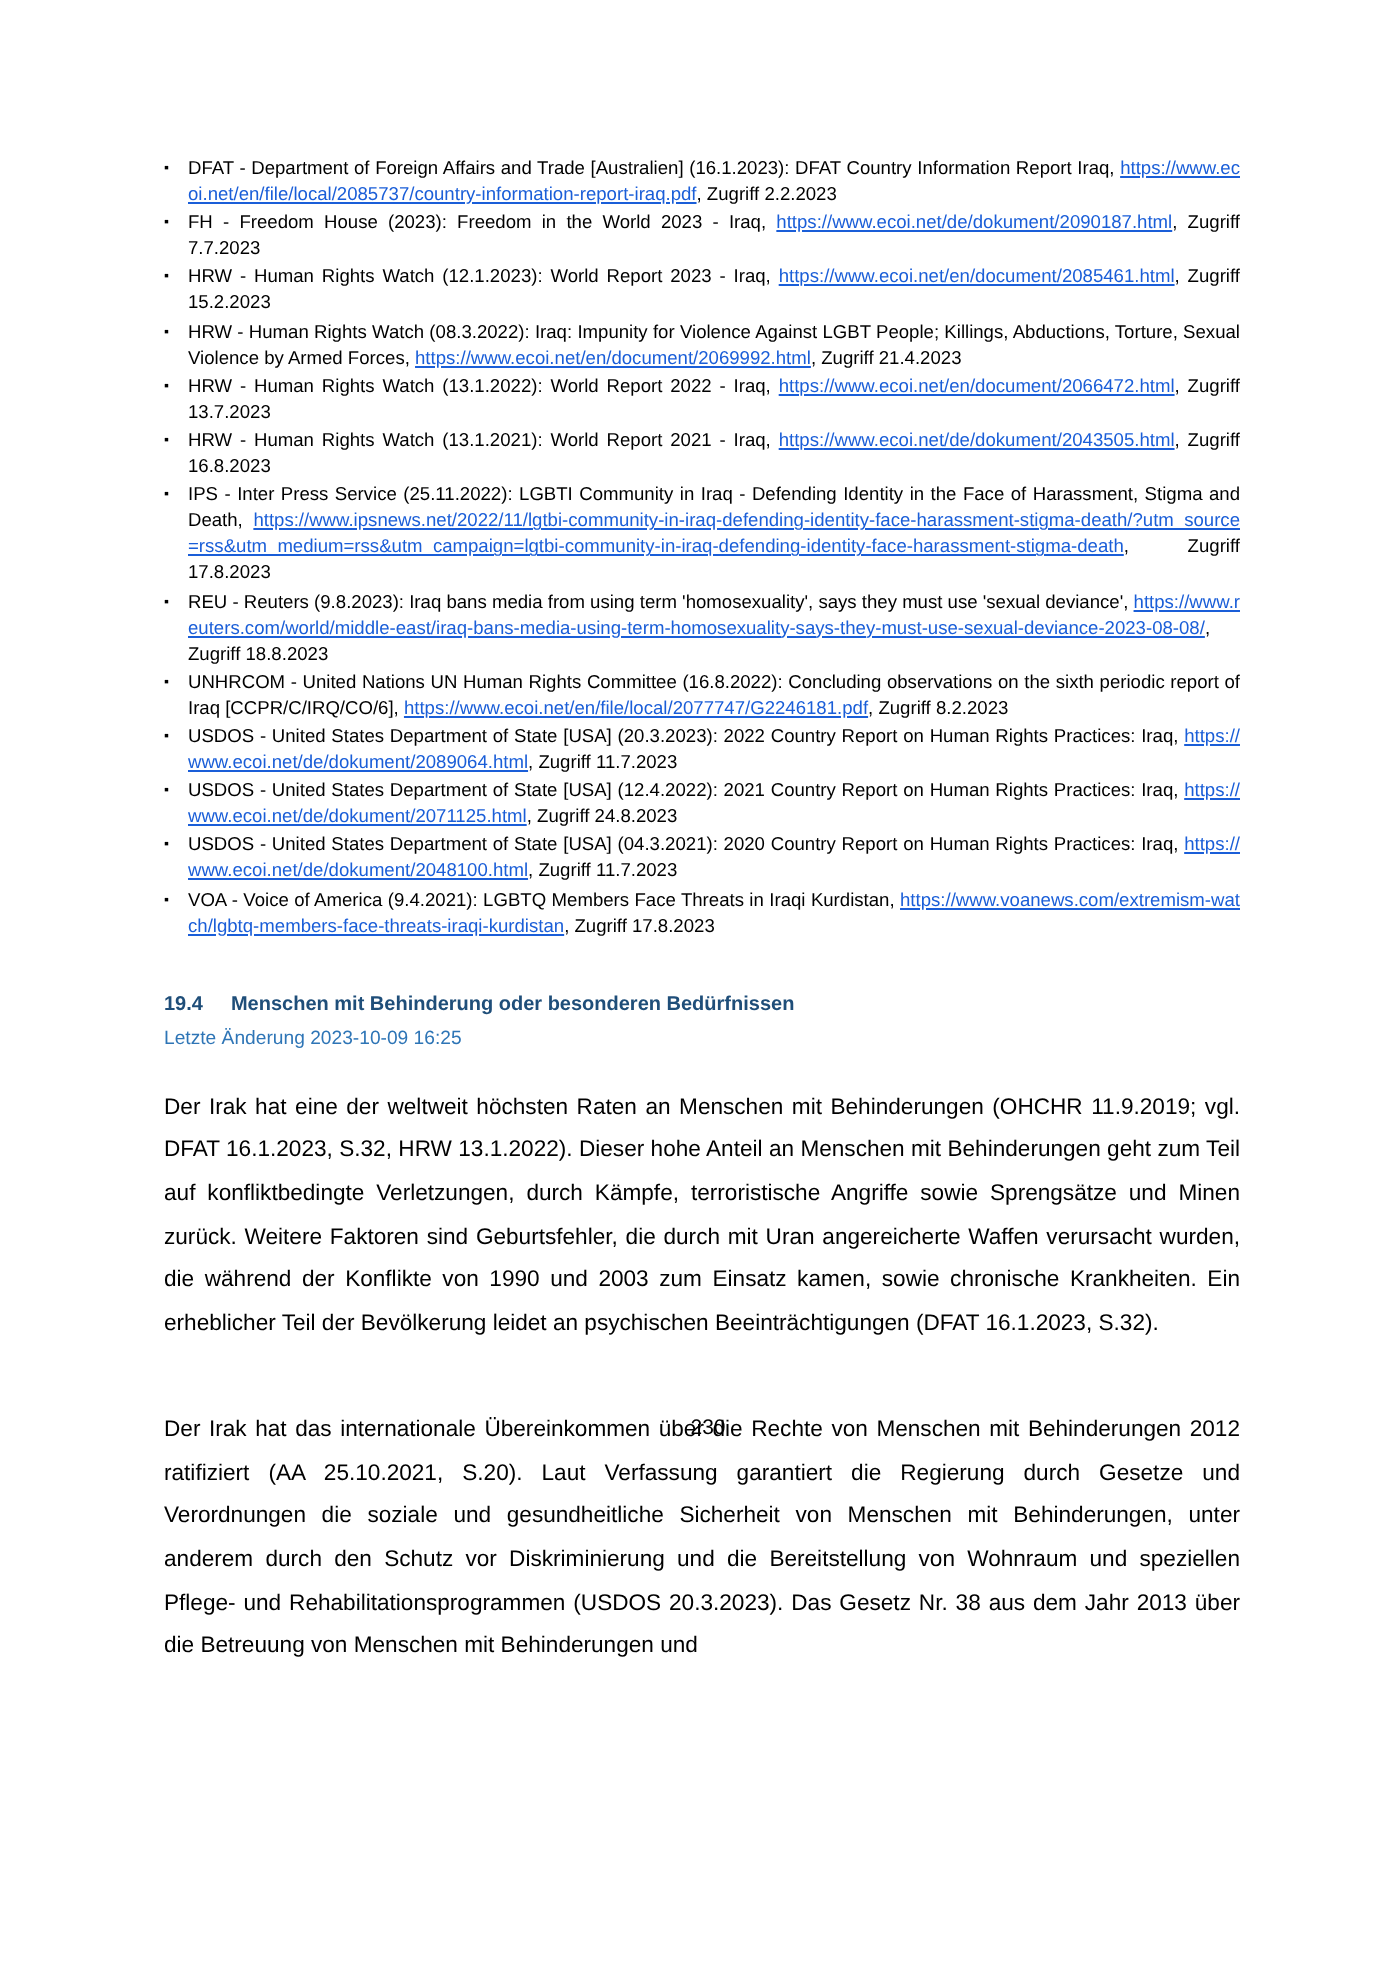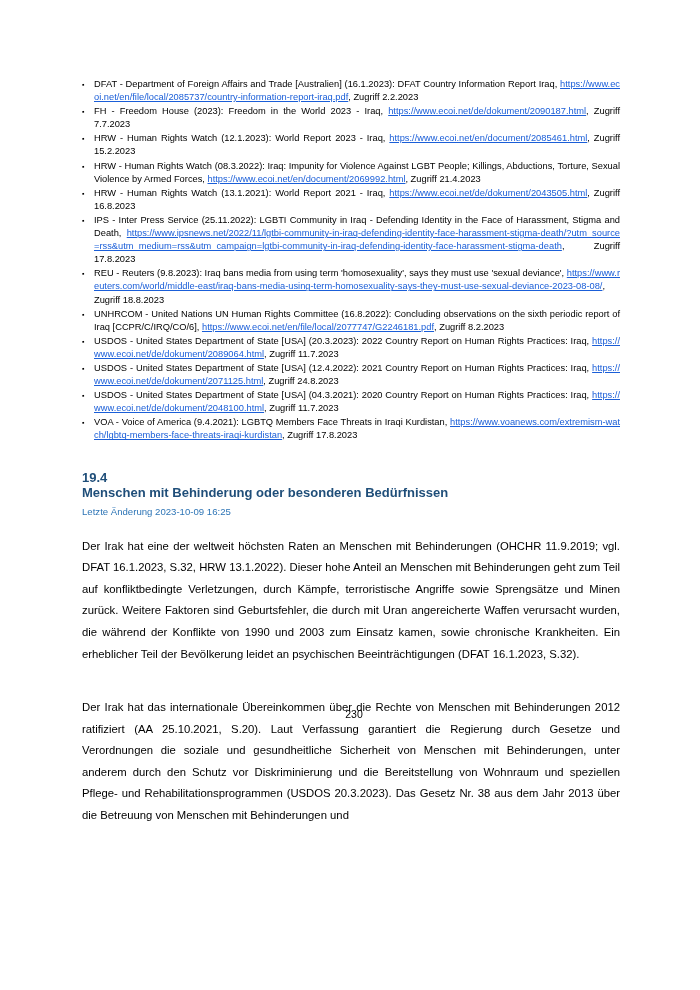--- a/index.html
+++ b/index.html
@@ -48,26 +48,25 @@
     text-decoration: underline;
     word-break: break-all;
   }
   .blk {
     color: #000;
   }
 
   
   .section-head {
     margin-top: 27px;
-    font-size: 13px;
+    font-size: 10px;
     font-weight: bold;
     color: #1f4e79;
     display: flex;
-    gap: 0;
-    flex-direction: column;
+    gap: 14px;
   }
   .section-num { white-space: nowrap; }
   .section-sub {
     margin-top: 6px;
     font-size: 9.6px;
     color: #2e75b6;
   }
 
   
   .para {
@@ -95,20 +94,21 @@
 </head>
 <body>
 
 <div class="page">
 
   <ul class="bib-list" id="bib-list">
       <li class="bib-item"><span class="bullet">▪</span><span class="blk">DFAT - Department of Foreign Affairs and Trade [Australien] (16.1.2023): DFAT Country Information Report Iraq, </span><span class="lnk">https://www.ecoi.net/en/file/local/2085737/country-information-report-iraq.pdf</span><span class="blk">, Zugriff 2.2.2023</span></li>
       <li class="bib-item"><span class="bullet">▪</span><span class="blk">FH - Freedom House (2023): Freedom in the World 2023 - Iraq, </span><span class="lnk">https://www.ecoi.net/de/dokument/2090187.html</span><span class="blk">, Zugriff 7.7.2023</span></li>
       <li class="bib-item"><span class="bullet">▪</span><span class="blk">HRW - Human Rights Watch (12.1.2023): World Report 2023 - Iraq, </span><span class="lnk">https://www.ecoi.net/en/document/2085461.html</span><span class="blk">, Zugriff 15.2.2023</span></li>
       <li class="bib-item"><span class="bullet">▪</span><span class="blk">HRW - Human Rights Watch (08.3.2022): Iraq: Impunity for Violence Against LGBT People; Killings, Abductions, Torture, Sexual Violence by Armed Forces, </span><span class="lnk">https://www.ecoi.net/en/document/2069992.html</span><span class="blk">, Zugriff 21.4.2023</span></li>
+      <li class="bib-item"><span class="bullet">▪</span><span class="blk">HRW - Human Rights Watch (13.1.2022): World Report 2022 - Iraq, </span><span class="lnk">https://www.ecoi.net/en/document/2066472.html</span><span class="blk">, Zugriff 13.7.2023</span></li>
       <li class="bib-item"><span class="bullet">▪</span><span class="blk">HRW - Human Rights Watch (13.1.2021): World Report 2021 - Iraq, </span><span class="lnk">https://www.ecoi.net/de/dokument/2043505.html</span><span class="blk">, Zugriff 16.8.2023</span></li>
       <li class="bib-item"><span class="bullet">▪</span><span class="blk">IPS - Inter Press Service (25.11.2022): LGBTI Community in Iraq - Defending Identity in the Face of Harassment, Stigma and Death, </span><span class="lnk">https://www.ipsnews.net/2022/11/lgtbi-community-in-iraq-defending-identity-face-harassment-stigma-death/?utm_source=rss&amp;utm_medium=rss&amp;utm_campaign=lgtbi-community-in-iraq-defending-identity-face-harassment-stigma-death</span><span class="blk">, Zugriff 17.8.2023</span></li>
       <li class="bib-item"><span class="bullet">▪</span><span class="blk">REU - Reuters (9.8.2023): Iraq bans media from using term 'homosexuality', says they must use 'sexual deviance', </span><span class="lnk">https://www.reuters.com/world/middle-east/iraq-bans-media-using-term-homosexuality-says-they-must-use-sexual-deviance-2023-08-08/</span><span class="blk">, Zugriff 18.8.2023</span></li>
       <li class="bib-item"><span class="bullet">▪</span><span class="blk">UNHRCOM - United Nations UN Human Rights Committee (16.8.2022): Concluding observations on the sixth periodic report of Iraq [CCPR/C/IRQ/CO/6], </span><span class="lnk">https://www.ecoi.net/en/file/local/2077747/G2246181.pdf</span><span class="blk">, Zugriff 8.2.2023</span></li>
       <li class="bib-item"><span class="bullet">▪</span><span class="blk">USDOS - United States Department of State [USA] (20.3.2023): 2022 Country Report on Human Rights Practices: Iraq, </span><span class="lnk">https://www.ecoi.net/de/dokument/2089064.html</span><span class="blk">, Zugriff 11.7.2023</span></li>
       <li class="bib-item"><span class="bullet">▪</span><span class="blk">USDOS - United States Department of State [USA] (12.4.2022): 2021 Country Report on Human Rights Practices: Iraq, </span><span class="lnk">https://www.ecoi.net/de/dokument/2071125.html</span><span class="blk">, Zugriff 24.8.2023</span></li>
       <li class="bib-item"><span class="bullet">▪</span><span class="blk">USDOS - United States Department of State [USA] (04.3.2021): 2020 Country Report on Human Rights Practices: Iraq, </span><span class="lnk">https://www.ecoi.net/de/dokument/2048100.html</span><span class="blk">, Zugriff 11.7.2023</span></li>
       <li class="bib-item"><span class="bullet">▪</span><span class="blk">VOA - Voice of America (9.4.2021): LGBTQ Members Face Threats in Iraqi Kurdistan, </span><span class="lnk">https://www.voanews.com/extremism-watch/lgbtq-members-face-threats-iraqi-kurdistan</span><span class="blk">, Zugriff 17.8.2023</span></li>
     </ul>
 

